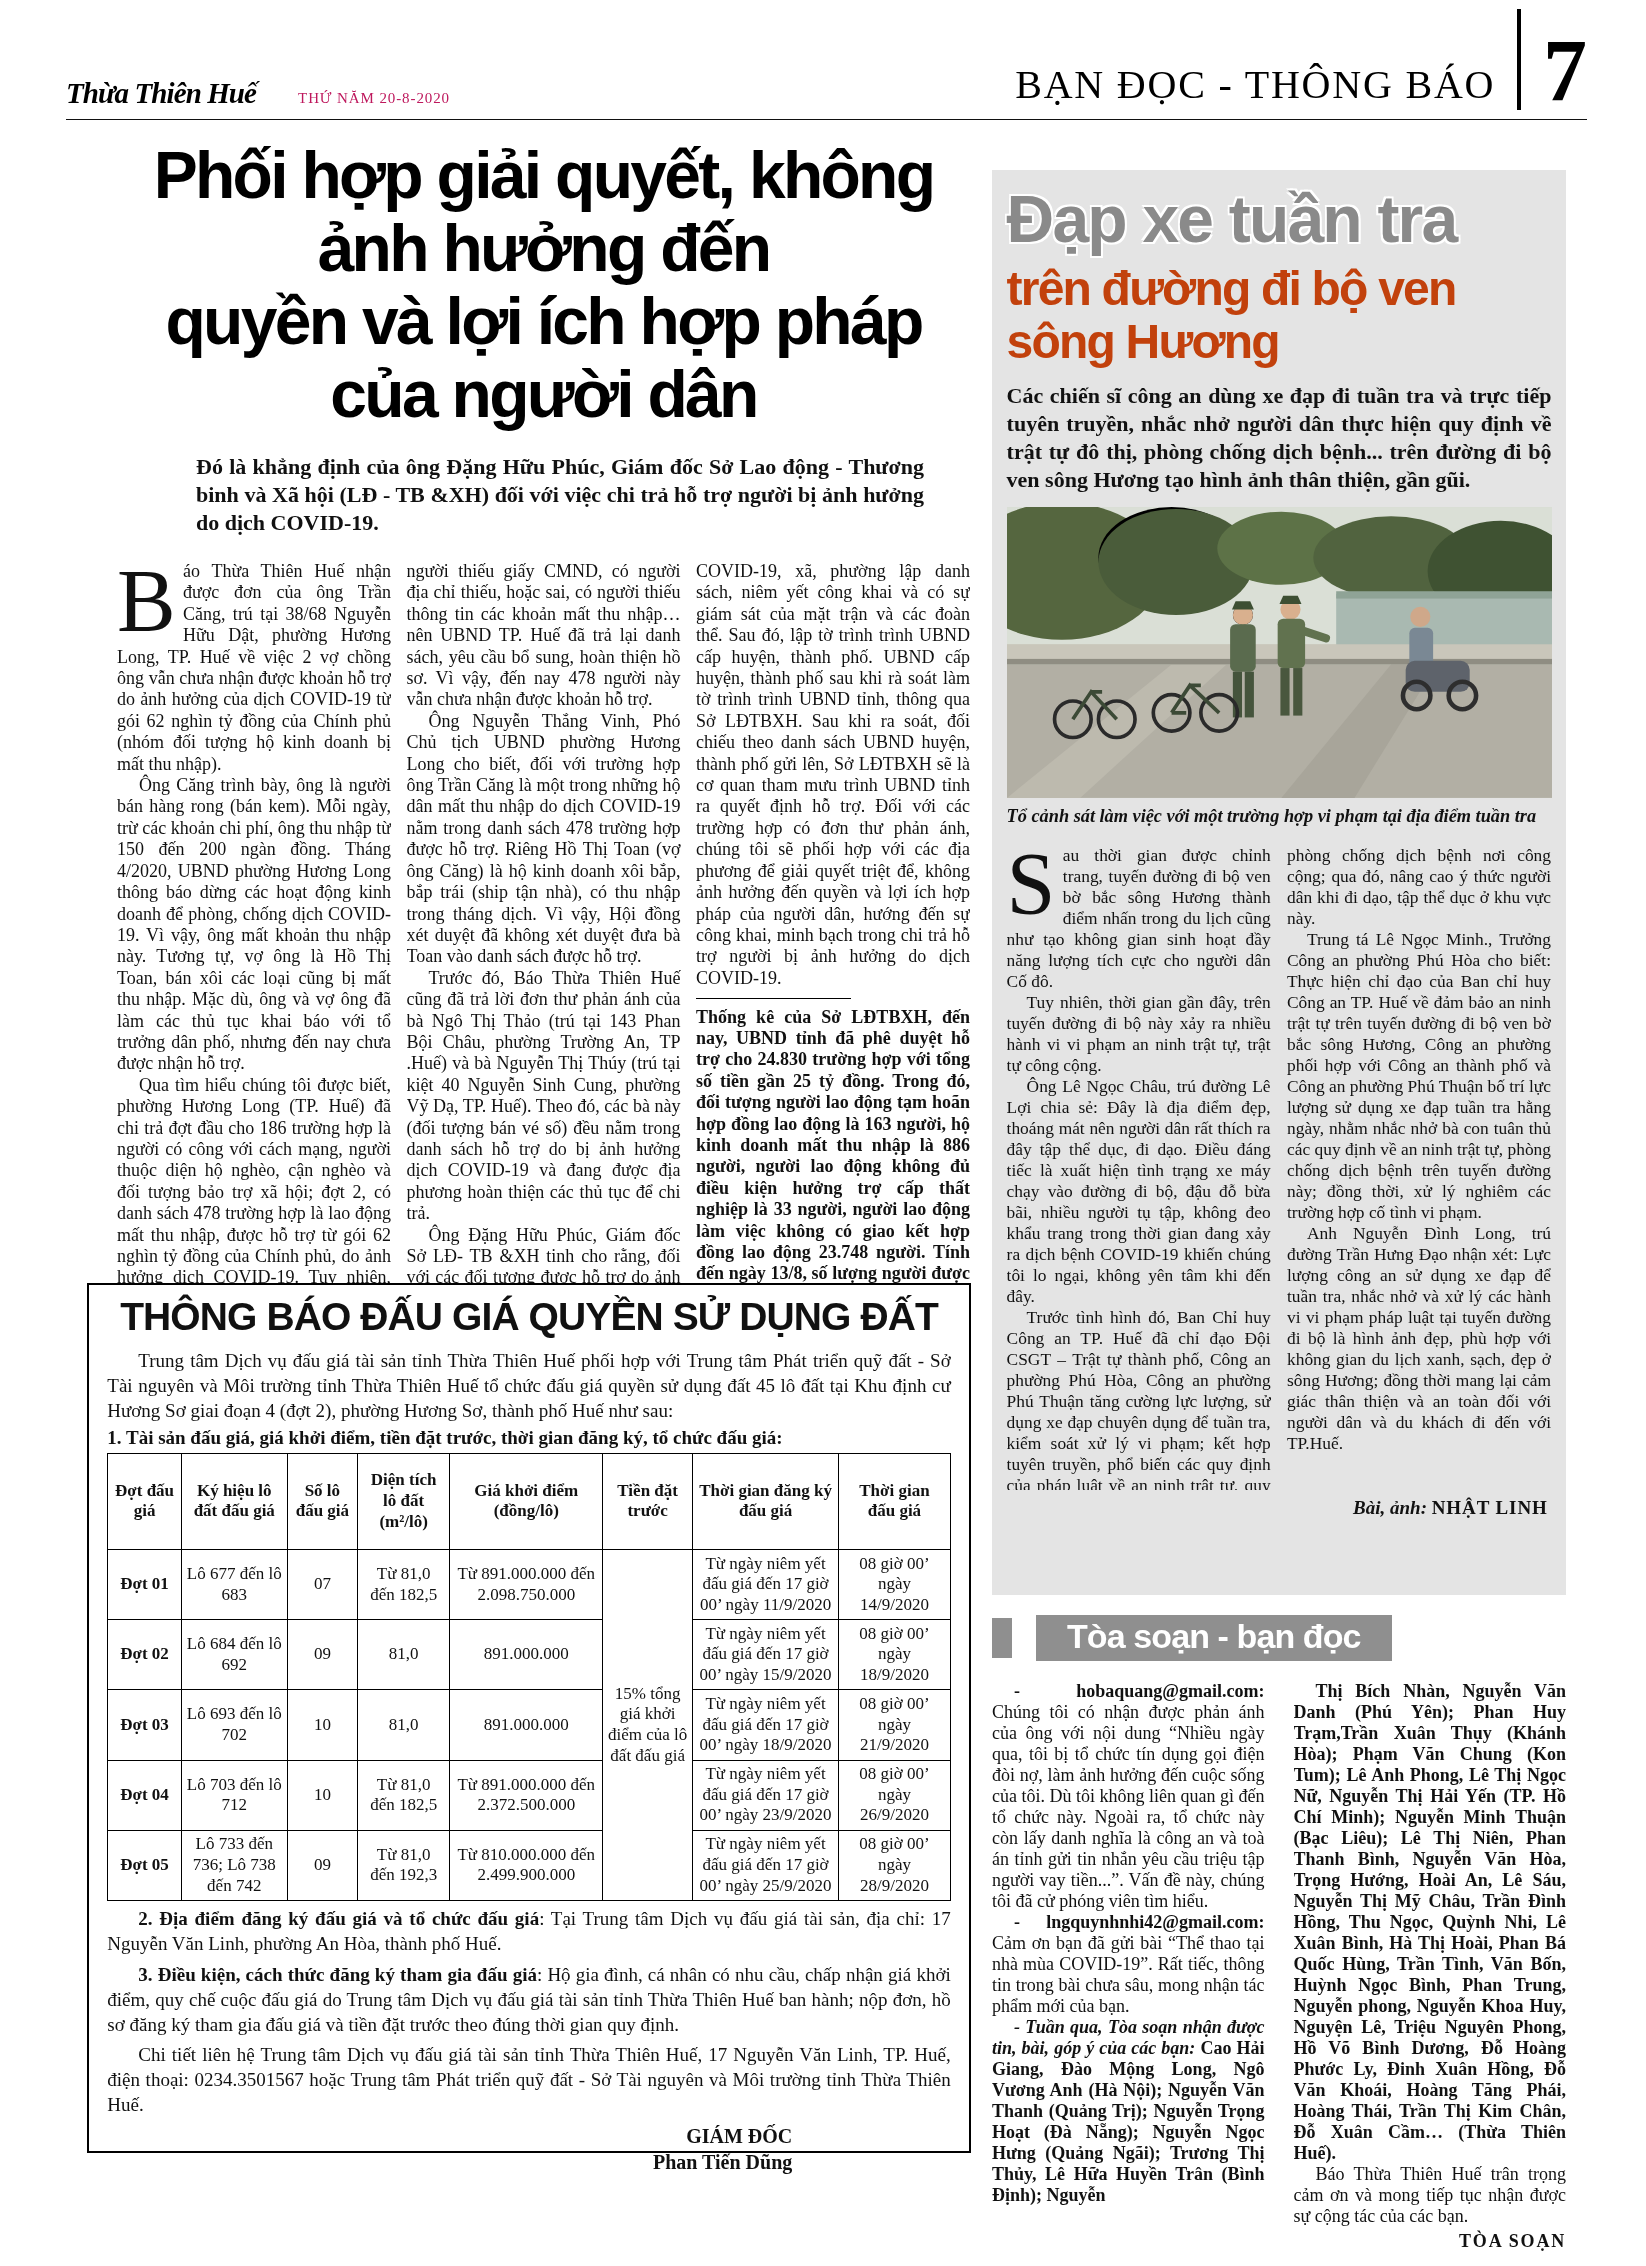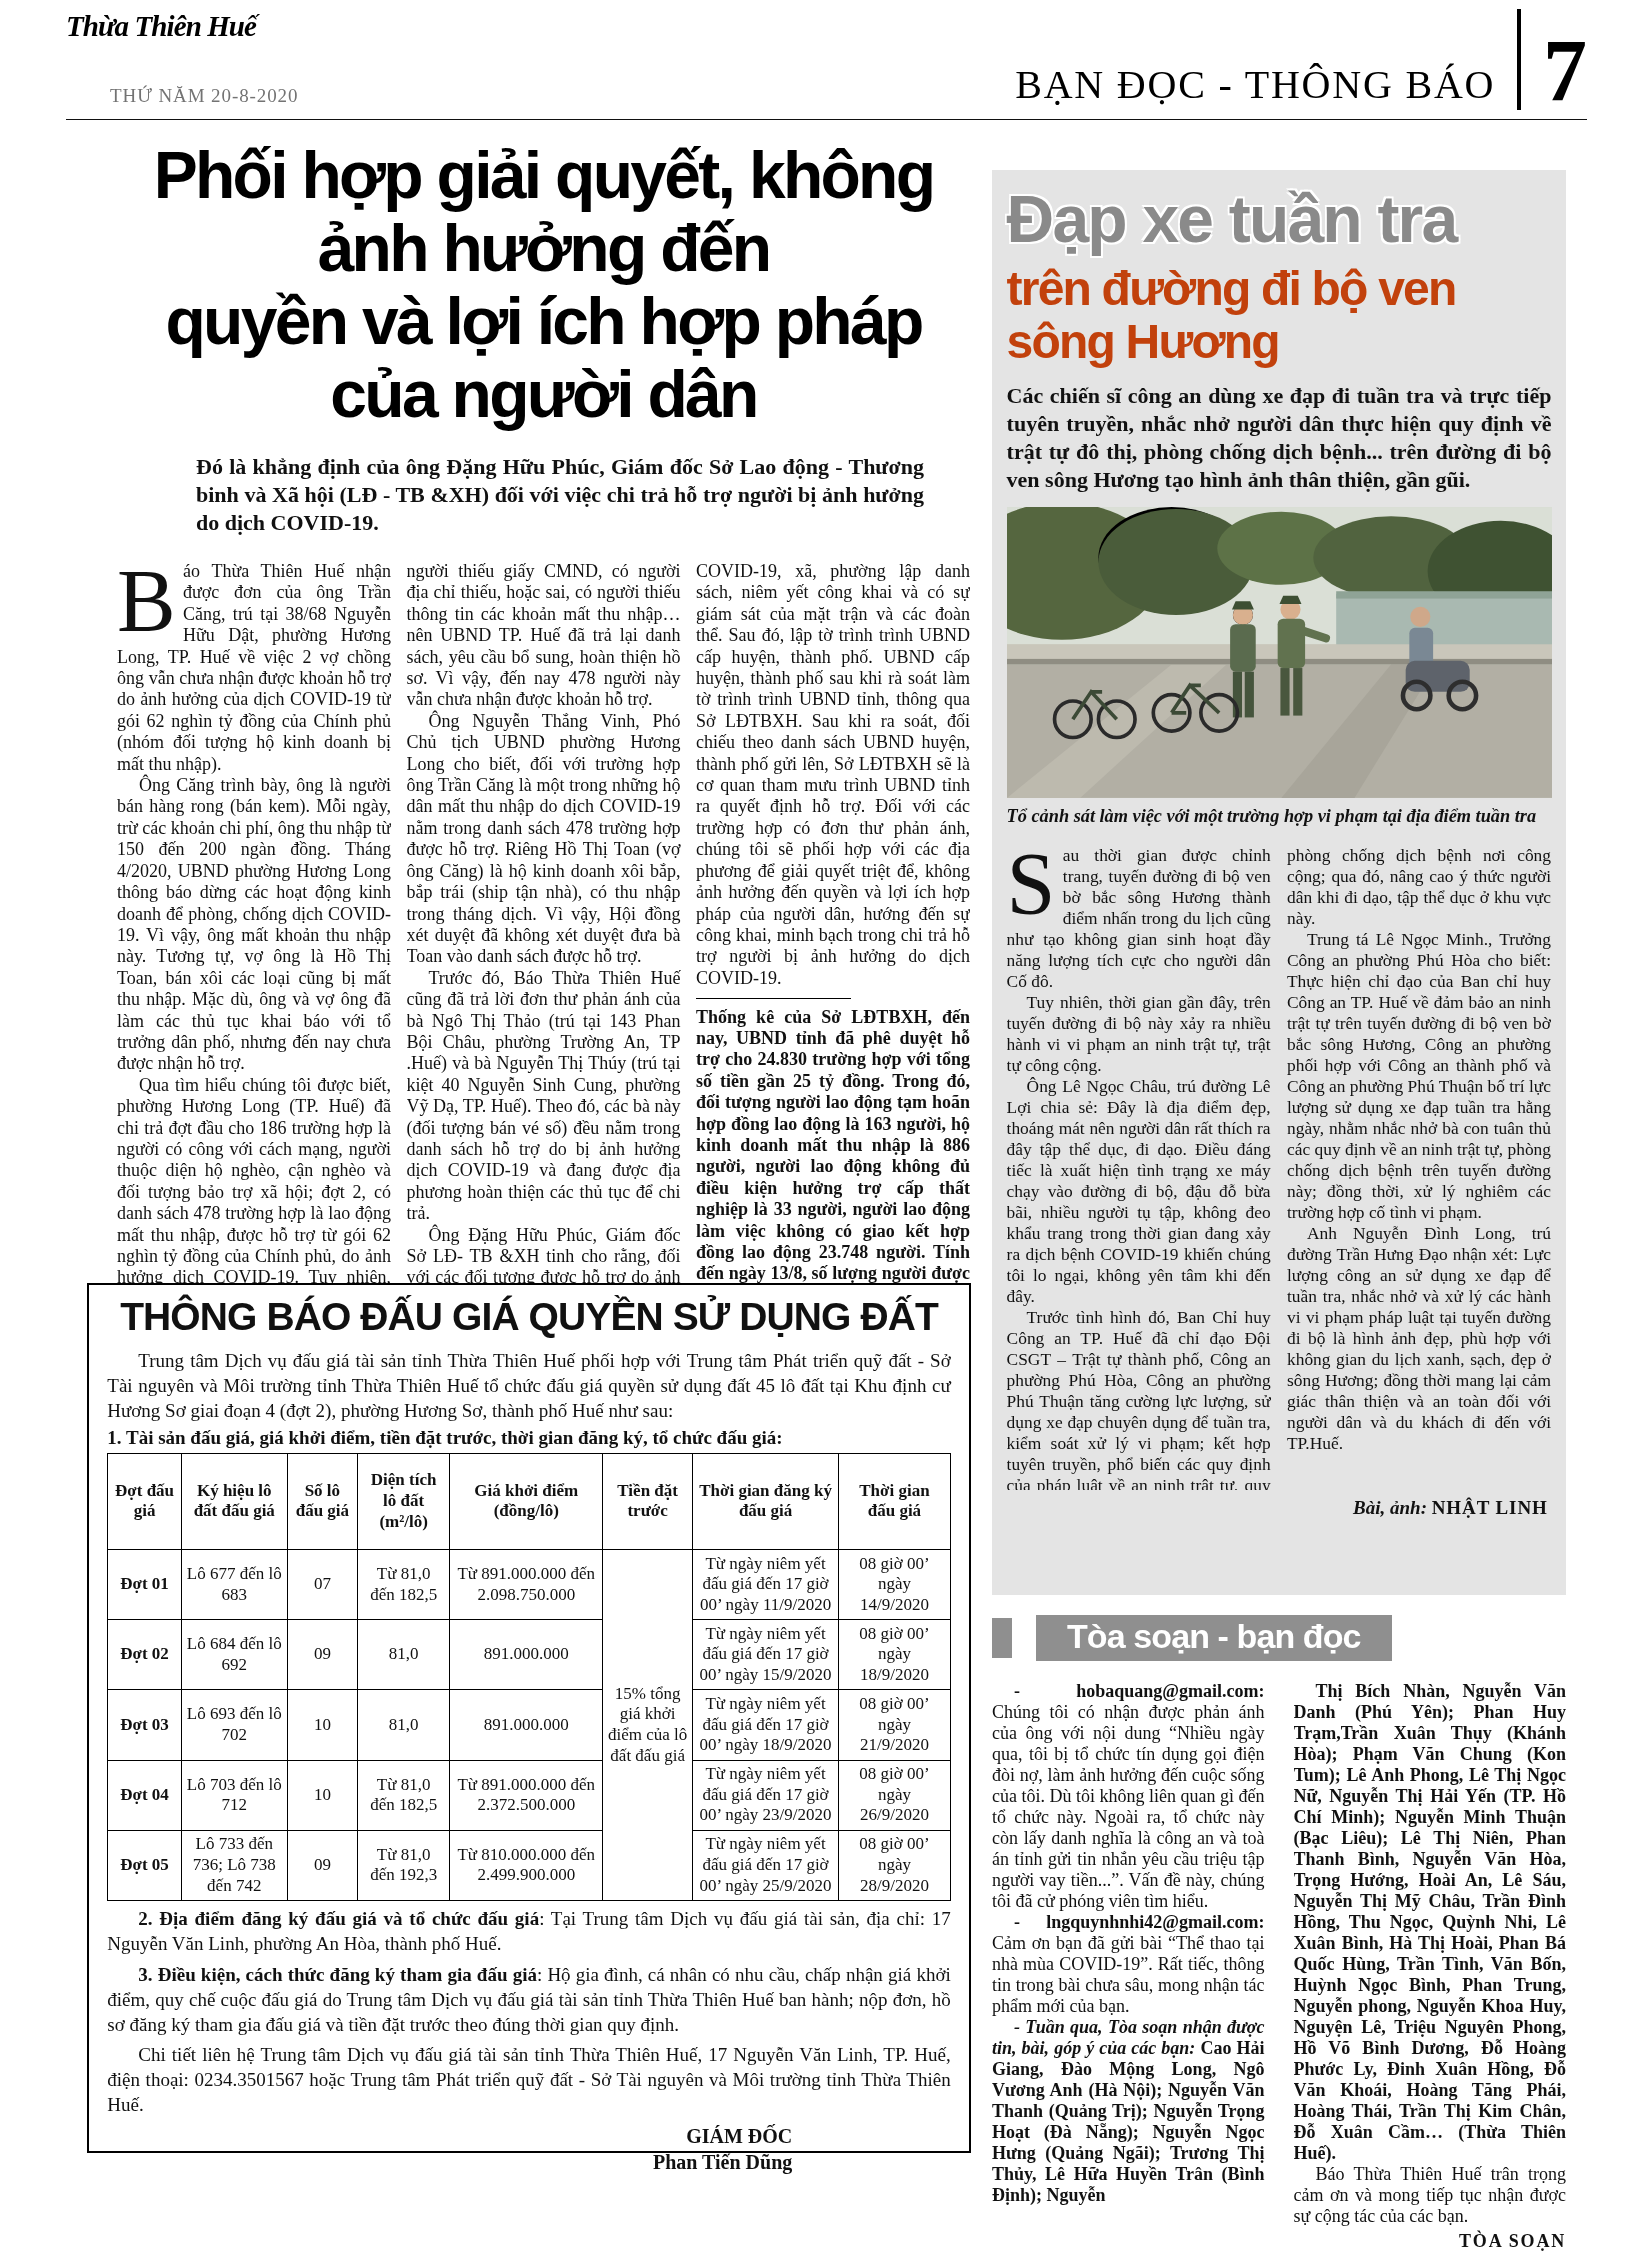--- a/index.html
+++ b/index.html
@@ -1,22 +1,22 @@
 <!DOCTYPE html>
 <html style="font-size:14.6px"><head>
 <meta charset="utf-8">
 <style>
   html,body{margin:0;padding:0;background:#6b6b6b;}
   .page{position:relative;width:1647px;height:2267px;background:#ffffff;color:#111;
         font-family:"Liberation Serif",serif;overflow:hidden;margin:0 auto;}
   
   .hdr{position:absolute;left:66px;top:31px;right:60px;height:79px;display:flex;align-items:flex-end;justify-content:space-between;}
-  .hdr-left{display:flex;gap:42px;flex-direction:column;}
+  .hdr-left{display:flex;align-items:flex-end;gap:42px;}
   .masthead{font-size:29px;font-weight:bold;font-style:italic;letter-spacing:-0.9px;color:#000;}
-  .hdr-date{font-size:19px;letter-spacing:0.9px;color:#737373;padding-bottom:2.7px;margin-left:44px;}
+  .hdr-date{font-size:15px;letter-spacing:0.9px;color:#be185d;padding-bottom:2.7px;}
   .hdr-right{display:flex;align-items:flex-end;gap:22px;}
   .section-title{font-size:40px;letter-spacing:1.8px;color:#000;line-height:1;padding-bottom:5.5px;}
   .pagenum-bar{width:3.7px;height:101px;background:#000;}
   .pagenum{font-size:88px;font-weight:bold;line-height:0.9;color:#000;}
   .hdr-rule{position:absolute;left:66px;right:60px;top:119px;border-top:1.8px solid #111;}
   
   .main-article{position:absolute;left:117px;top:139px;width:853px;}
   .ma-title{font-family:"Liberation Sans",sans-serif;font-weight:700;font-size:66px;line-height:73px;
             letter-spacing:-2.7px;text-align:center;color:#000;}
   .ma-lead{margin:22px 46px 0 79px;font-weight:bold;font-size:22px;line-height:28px;text-align:justify;}

